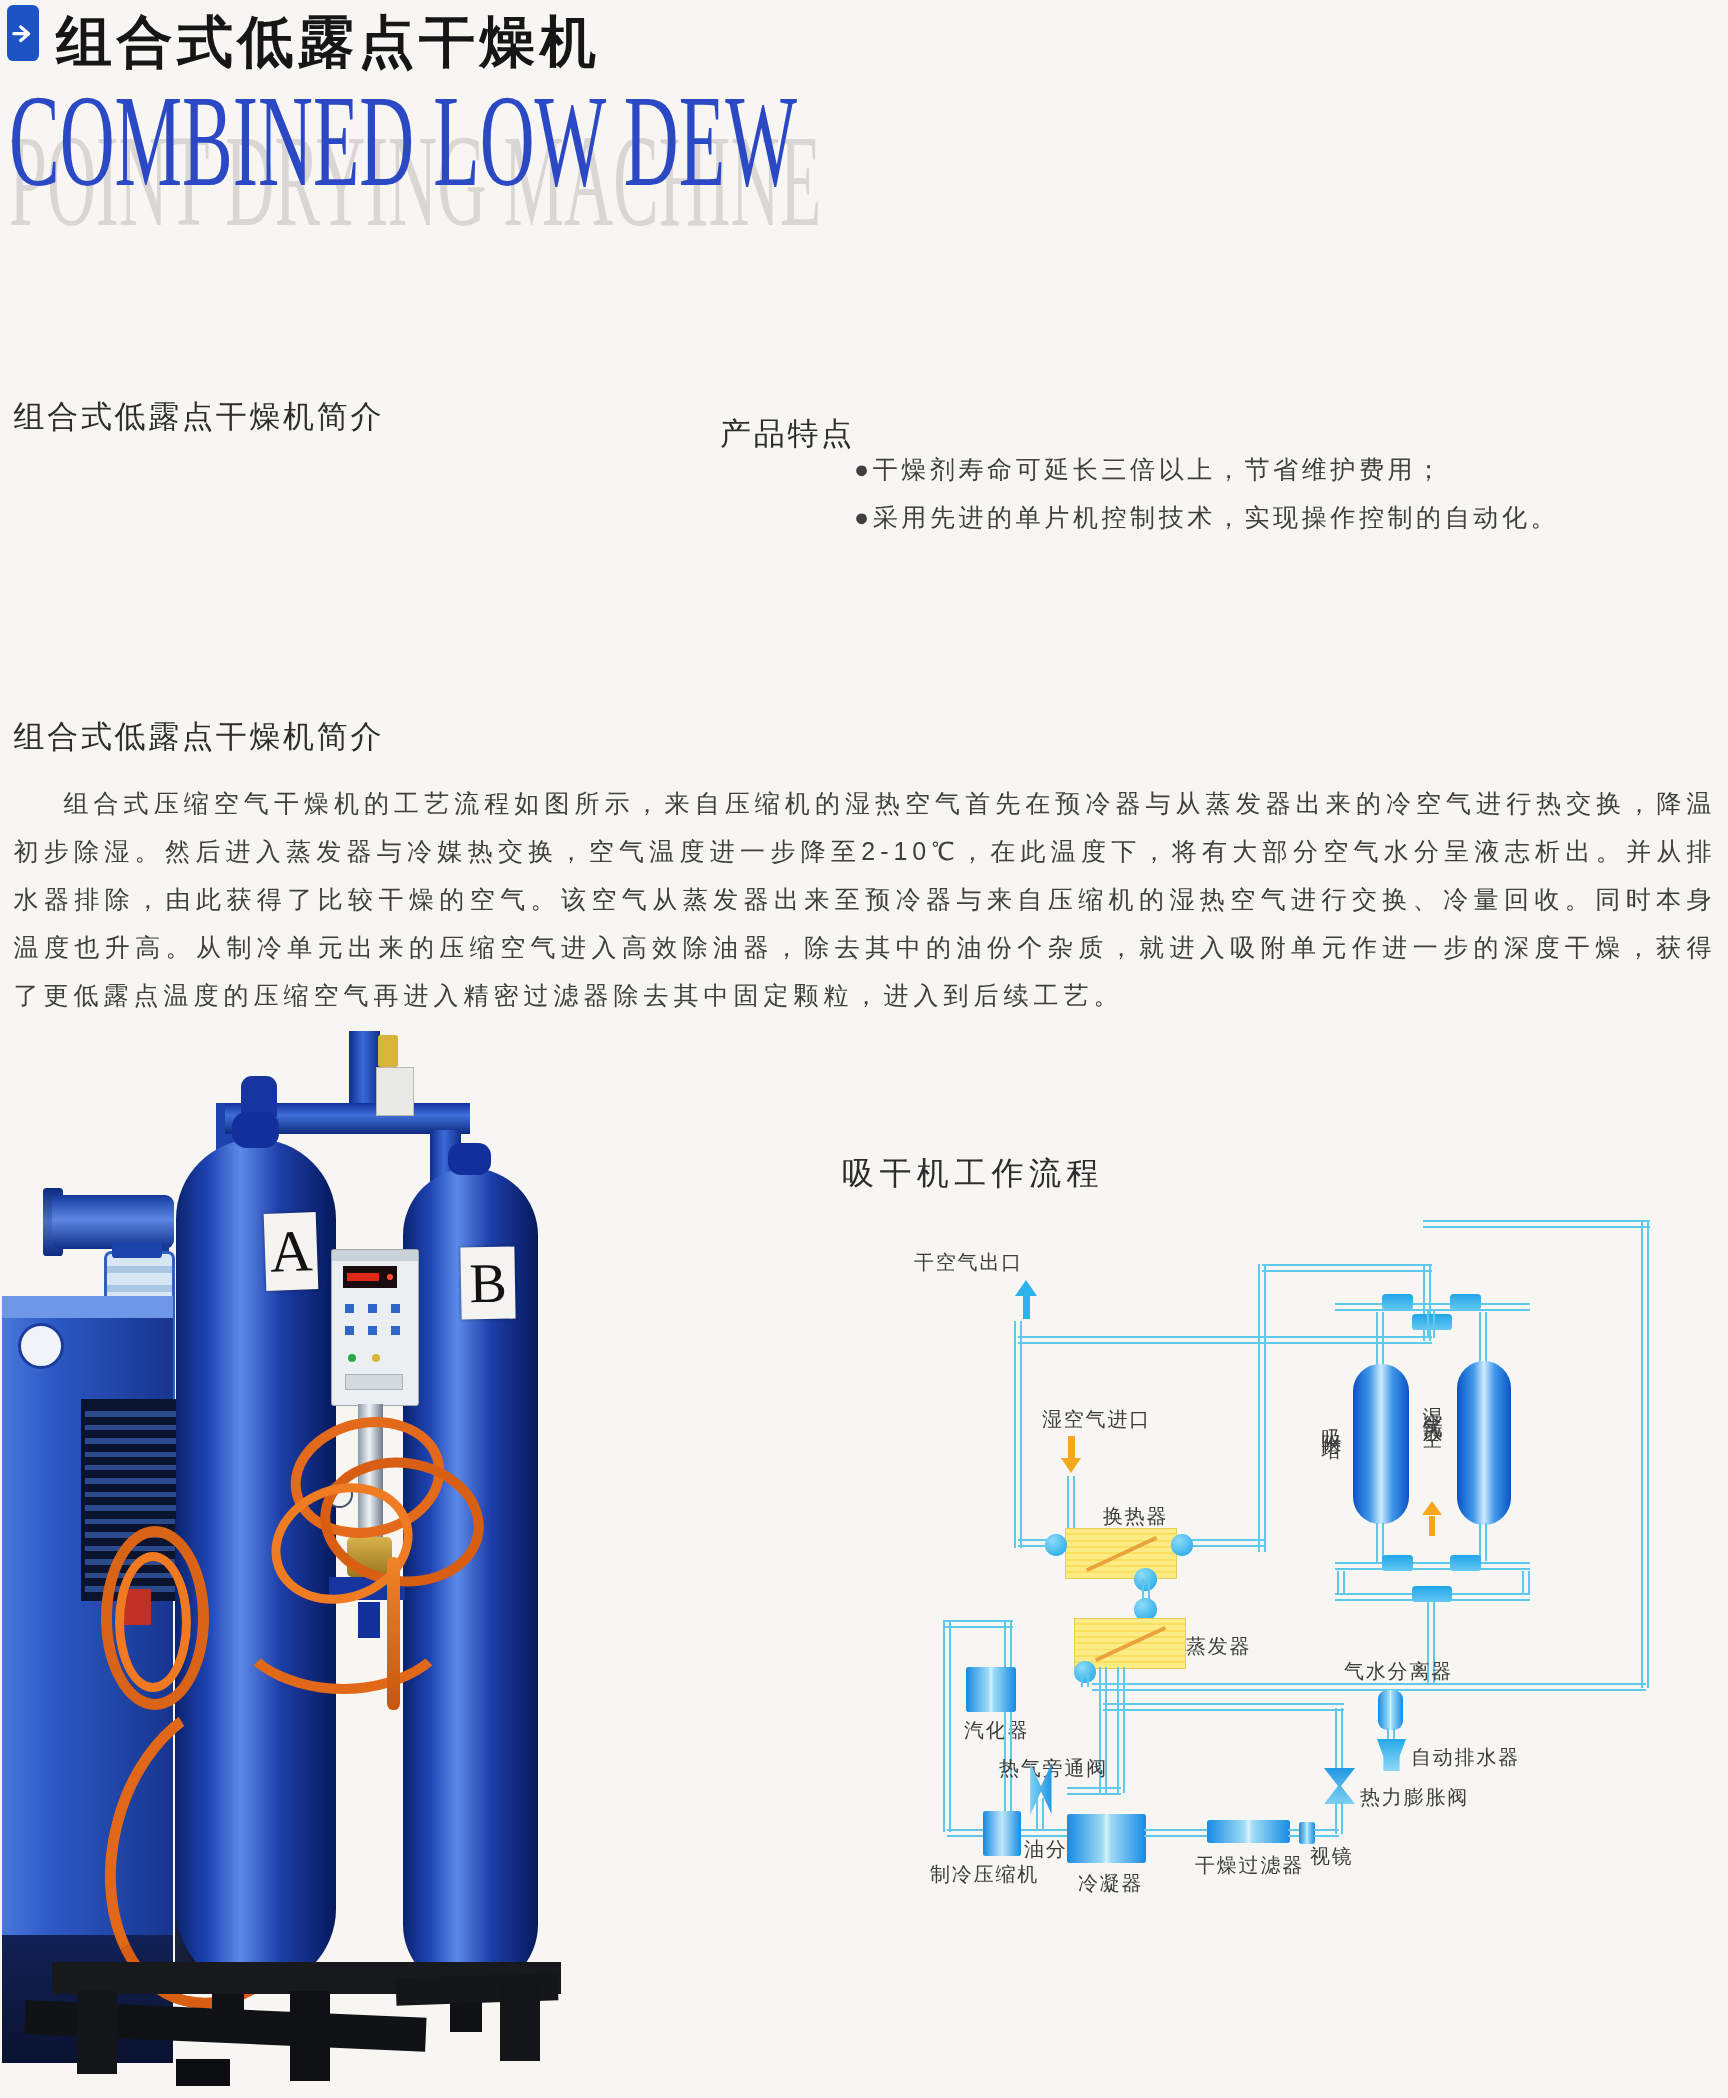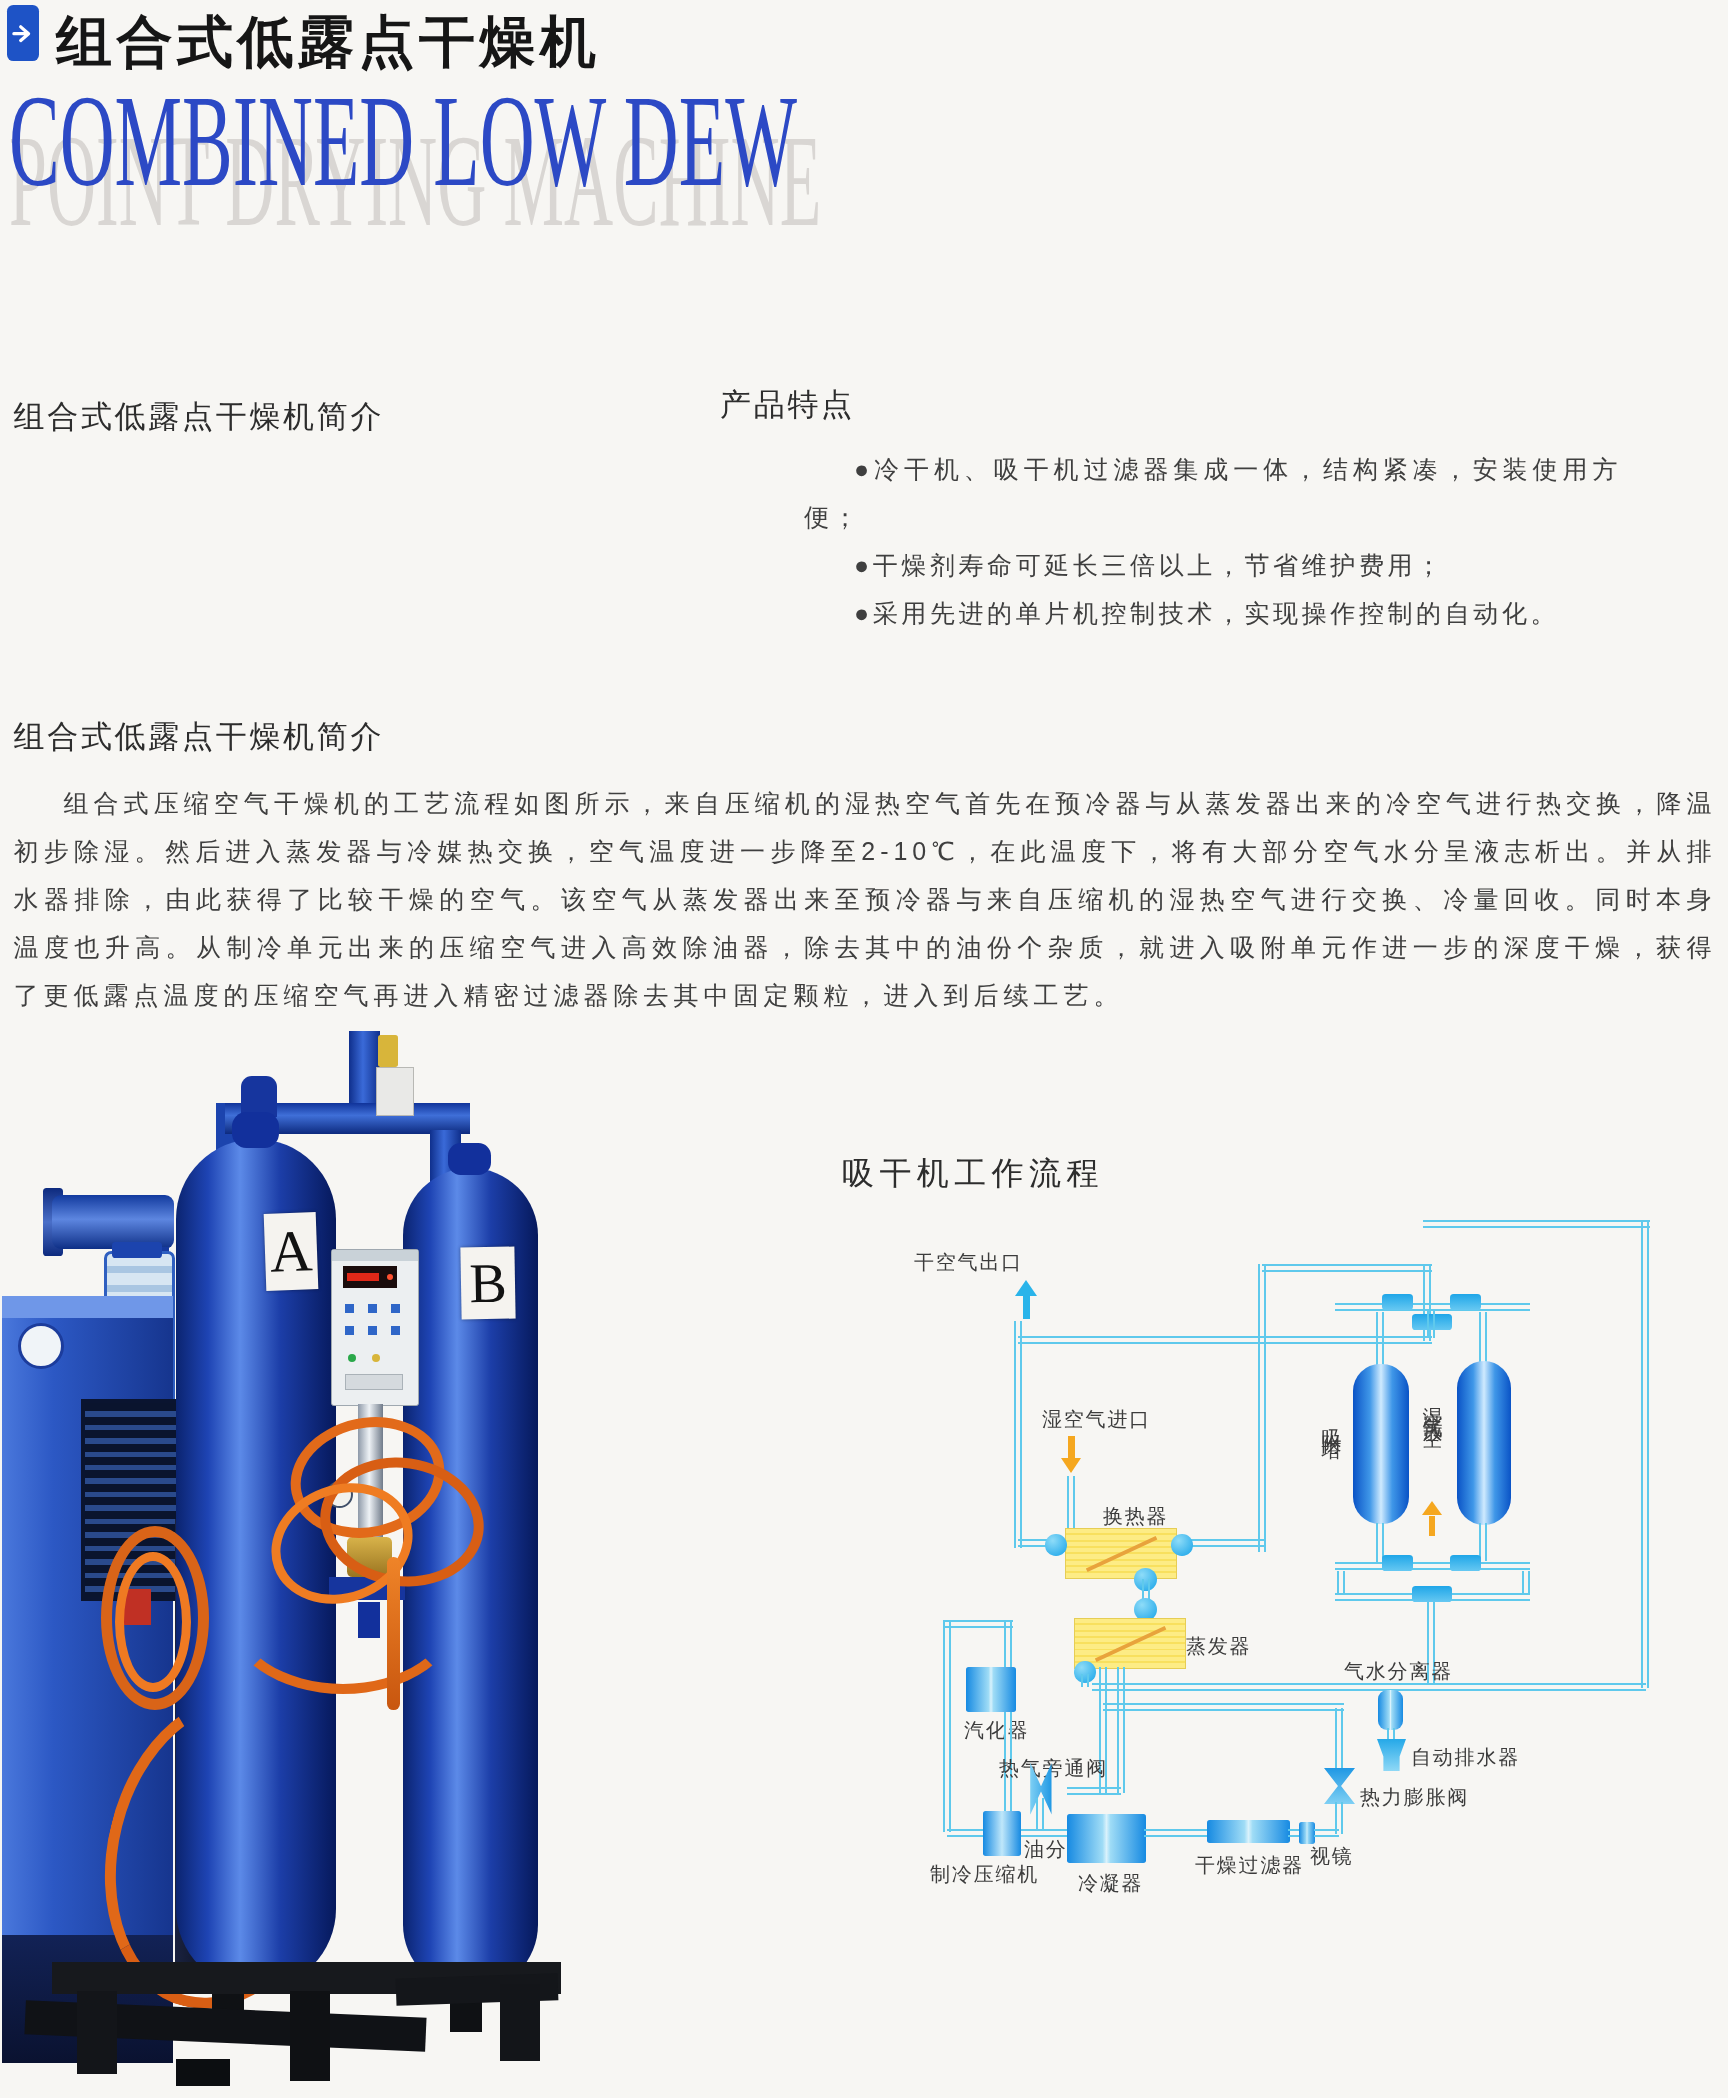--- a/index.html
+++ b/index.html
@@ -50,23 +50,22 @@
     <svg width="23.4" height="23.4" viewBox="0 0 24 24">
       <path d="M3 12h13M10 5l8 7-8 7" stroke="#ffffff" stroke-width="3.4" fill="none" stroke-linecap="round" stroke-linejoin="round"></path>
     </svg>
   </div>
   <div class="cn-title">组合式低露点干燥机</div>
   <div class="big-en big-gray">POINT DRYING MACHINE</div>
   <div class="big-en big-blue">COMBINED LOW DEW</div>
 
   <div class="sec-h" style="left:13.5px;top:396px;">组合式低露点干燥机简介</div>
 
-  <div class="sec-h" style="left:720px;top:384px;text-align:right;">产品特点</div>
+  <div class="sec-h" style="left:720px;top:413px;text-align:right;">产品特点</div>
   <div class="abs" style="left:804px;top:445px;width:817px;">
-    <div class="feat">●冷干机、吸干机过滤器集成一体，结构紧凑，安装使用方便；</div>
     <div class="feat">●干燥剂寿命可延长三倍以上，节省维护费用；</div>
     <div class="feat">●采用先进的单片机控制技术，实现操作控制的自动化。</div>
   </div>
 
   <div class="sec-h" style="left:13.5px;top:716px;">组合式低露点干燥机简介</div>
   <div class="para2" style="left:13.5px;top:779px;width:1703px;">组合式压缩空气干燥机的工艺流程如图所示，来自压缩机的湿热空气首先在预冷器与从蒸发器出来的冷空气进行热交换，降温初步除湿。然后进入蒸发器与冷媒热交换，空气温度进一步降至2-10℃，在此温度下，将有大部分空气水分呈液志析出。并从排水器排除，由此获得了比较干燥的空气。该空气从蒸发器出来至预冷器与来自压缩机的湿热空气进行交换、冷量回收。同时本身温度也升高。从制冷单元出来的压缩空气进入高效除油器，除去其中的油份个杂质，就进入吸附单元作进一步的深度干燥，获得了更低露点温度的压缩空气再进入精密过滤器除去其中固定颗粒，进入到后续工艺。</div>
 
   <div class="abs" style="left:0;top:1026px;width:601px;height:1072px;">
 
     <div class="mpart" style="left:349px;top:5.4px;width:31px;height:83px;background:linear-gradient(90deg,#0f2f8c,#3a6ad8 45%,#0f2f8c);"></div>

